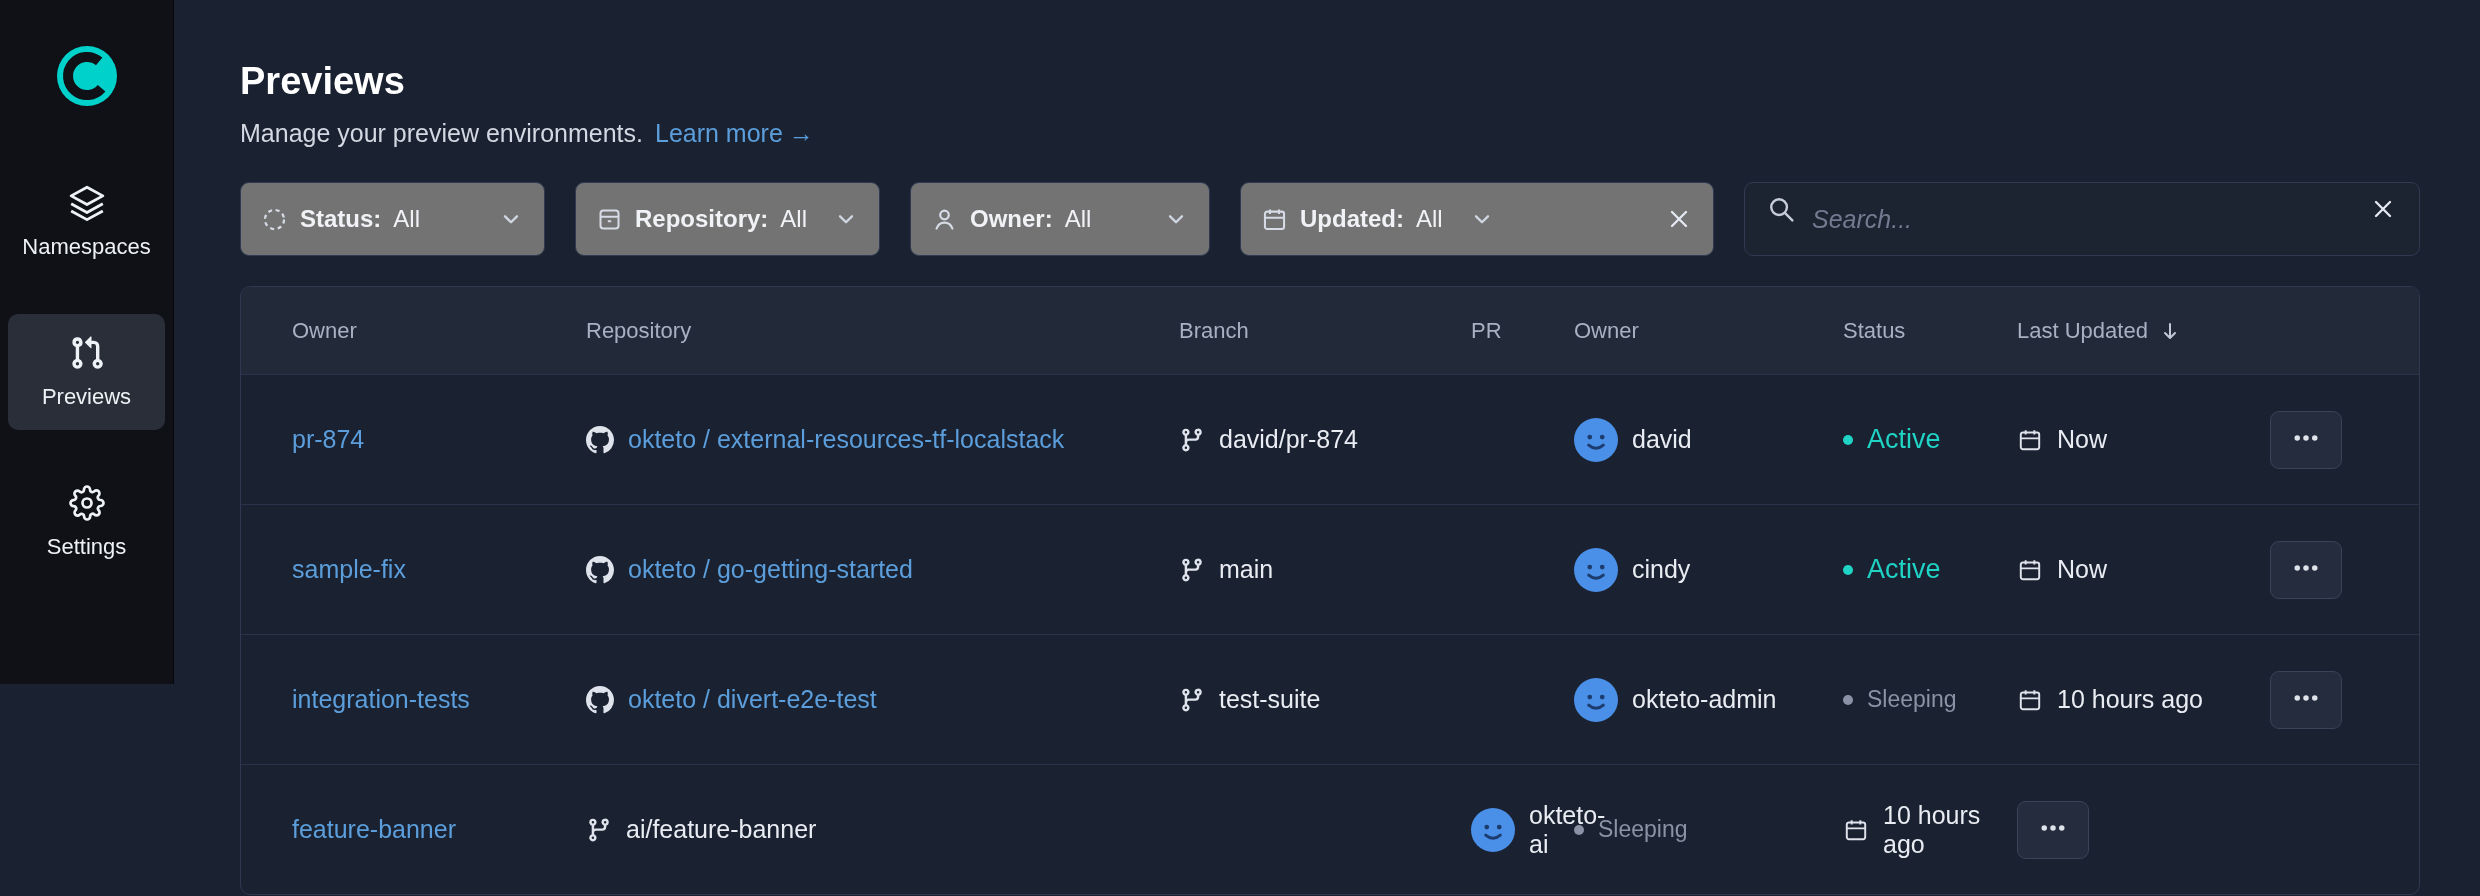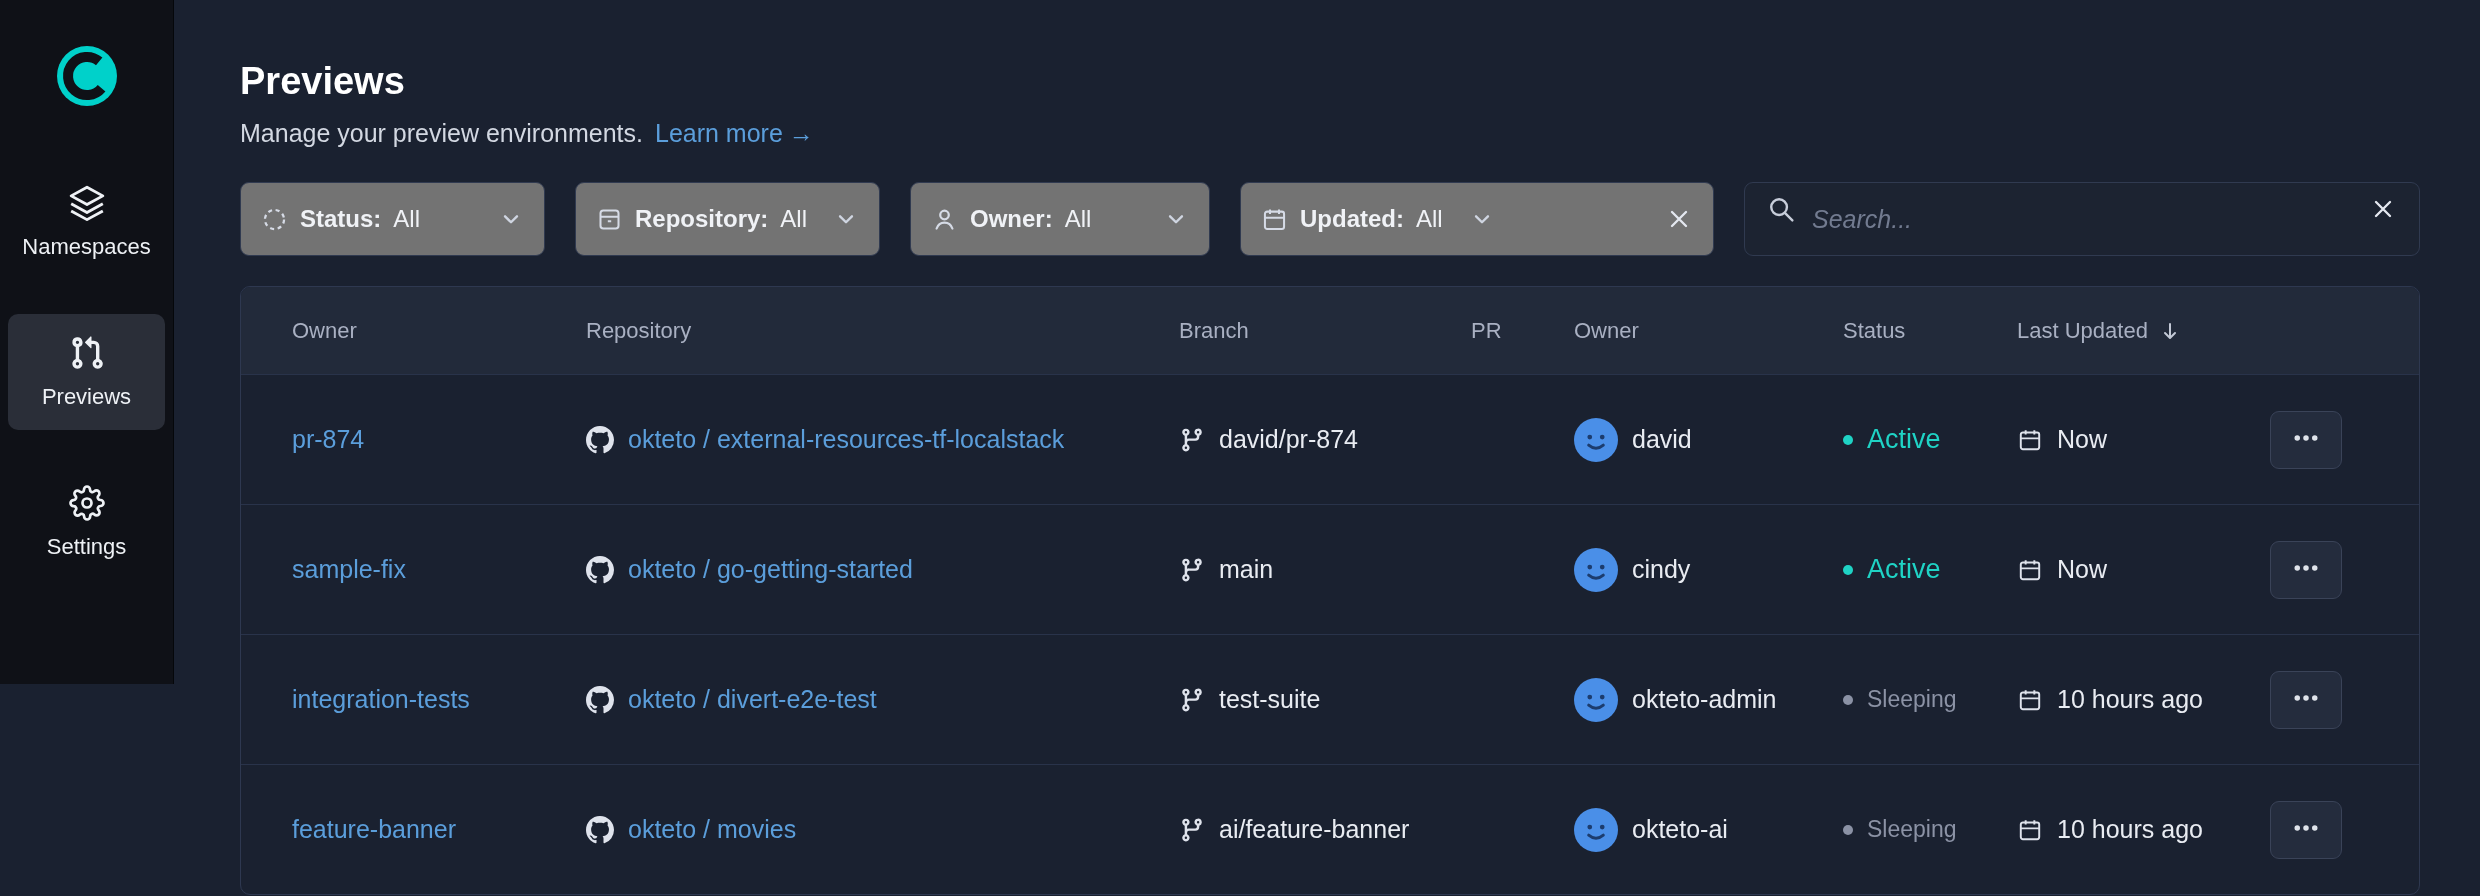--- a/index.html
+++ b/index.html
@@ -455,28 +455,20 @@
           </button>
         </div>
     </div>
 
     <div class="trow tbody-row">
       <div class="cell">
           <a class="cell-link">feature-banner</a>
         </div>
       <div class="cell">
           <span class="cicon">
-            <svg width="28" height="28" viewBox="0 0 16 16">
-              <use href="#i-github"></use>
-            </svg>
-          </span>
-          <a class="cell-link">okteto / movies</a>
-        </div>
-      <div class="cell">
-          <span class="cicon">
             <svg width="26" height="26" viewBox="0 0 16 16">
               <use href="#i-branch"></use>
             </svg>
           </span>
           <span>ai/feature-banner</span>
         </div>
       <div class="cell"></div>
       <div class="cell">
           <span class="avatar"><svg width="44" height="44" viewBox="0 0 24 24">
               <use href="#i-avatar"></use>

